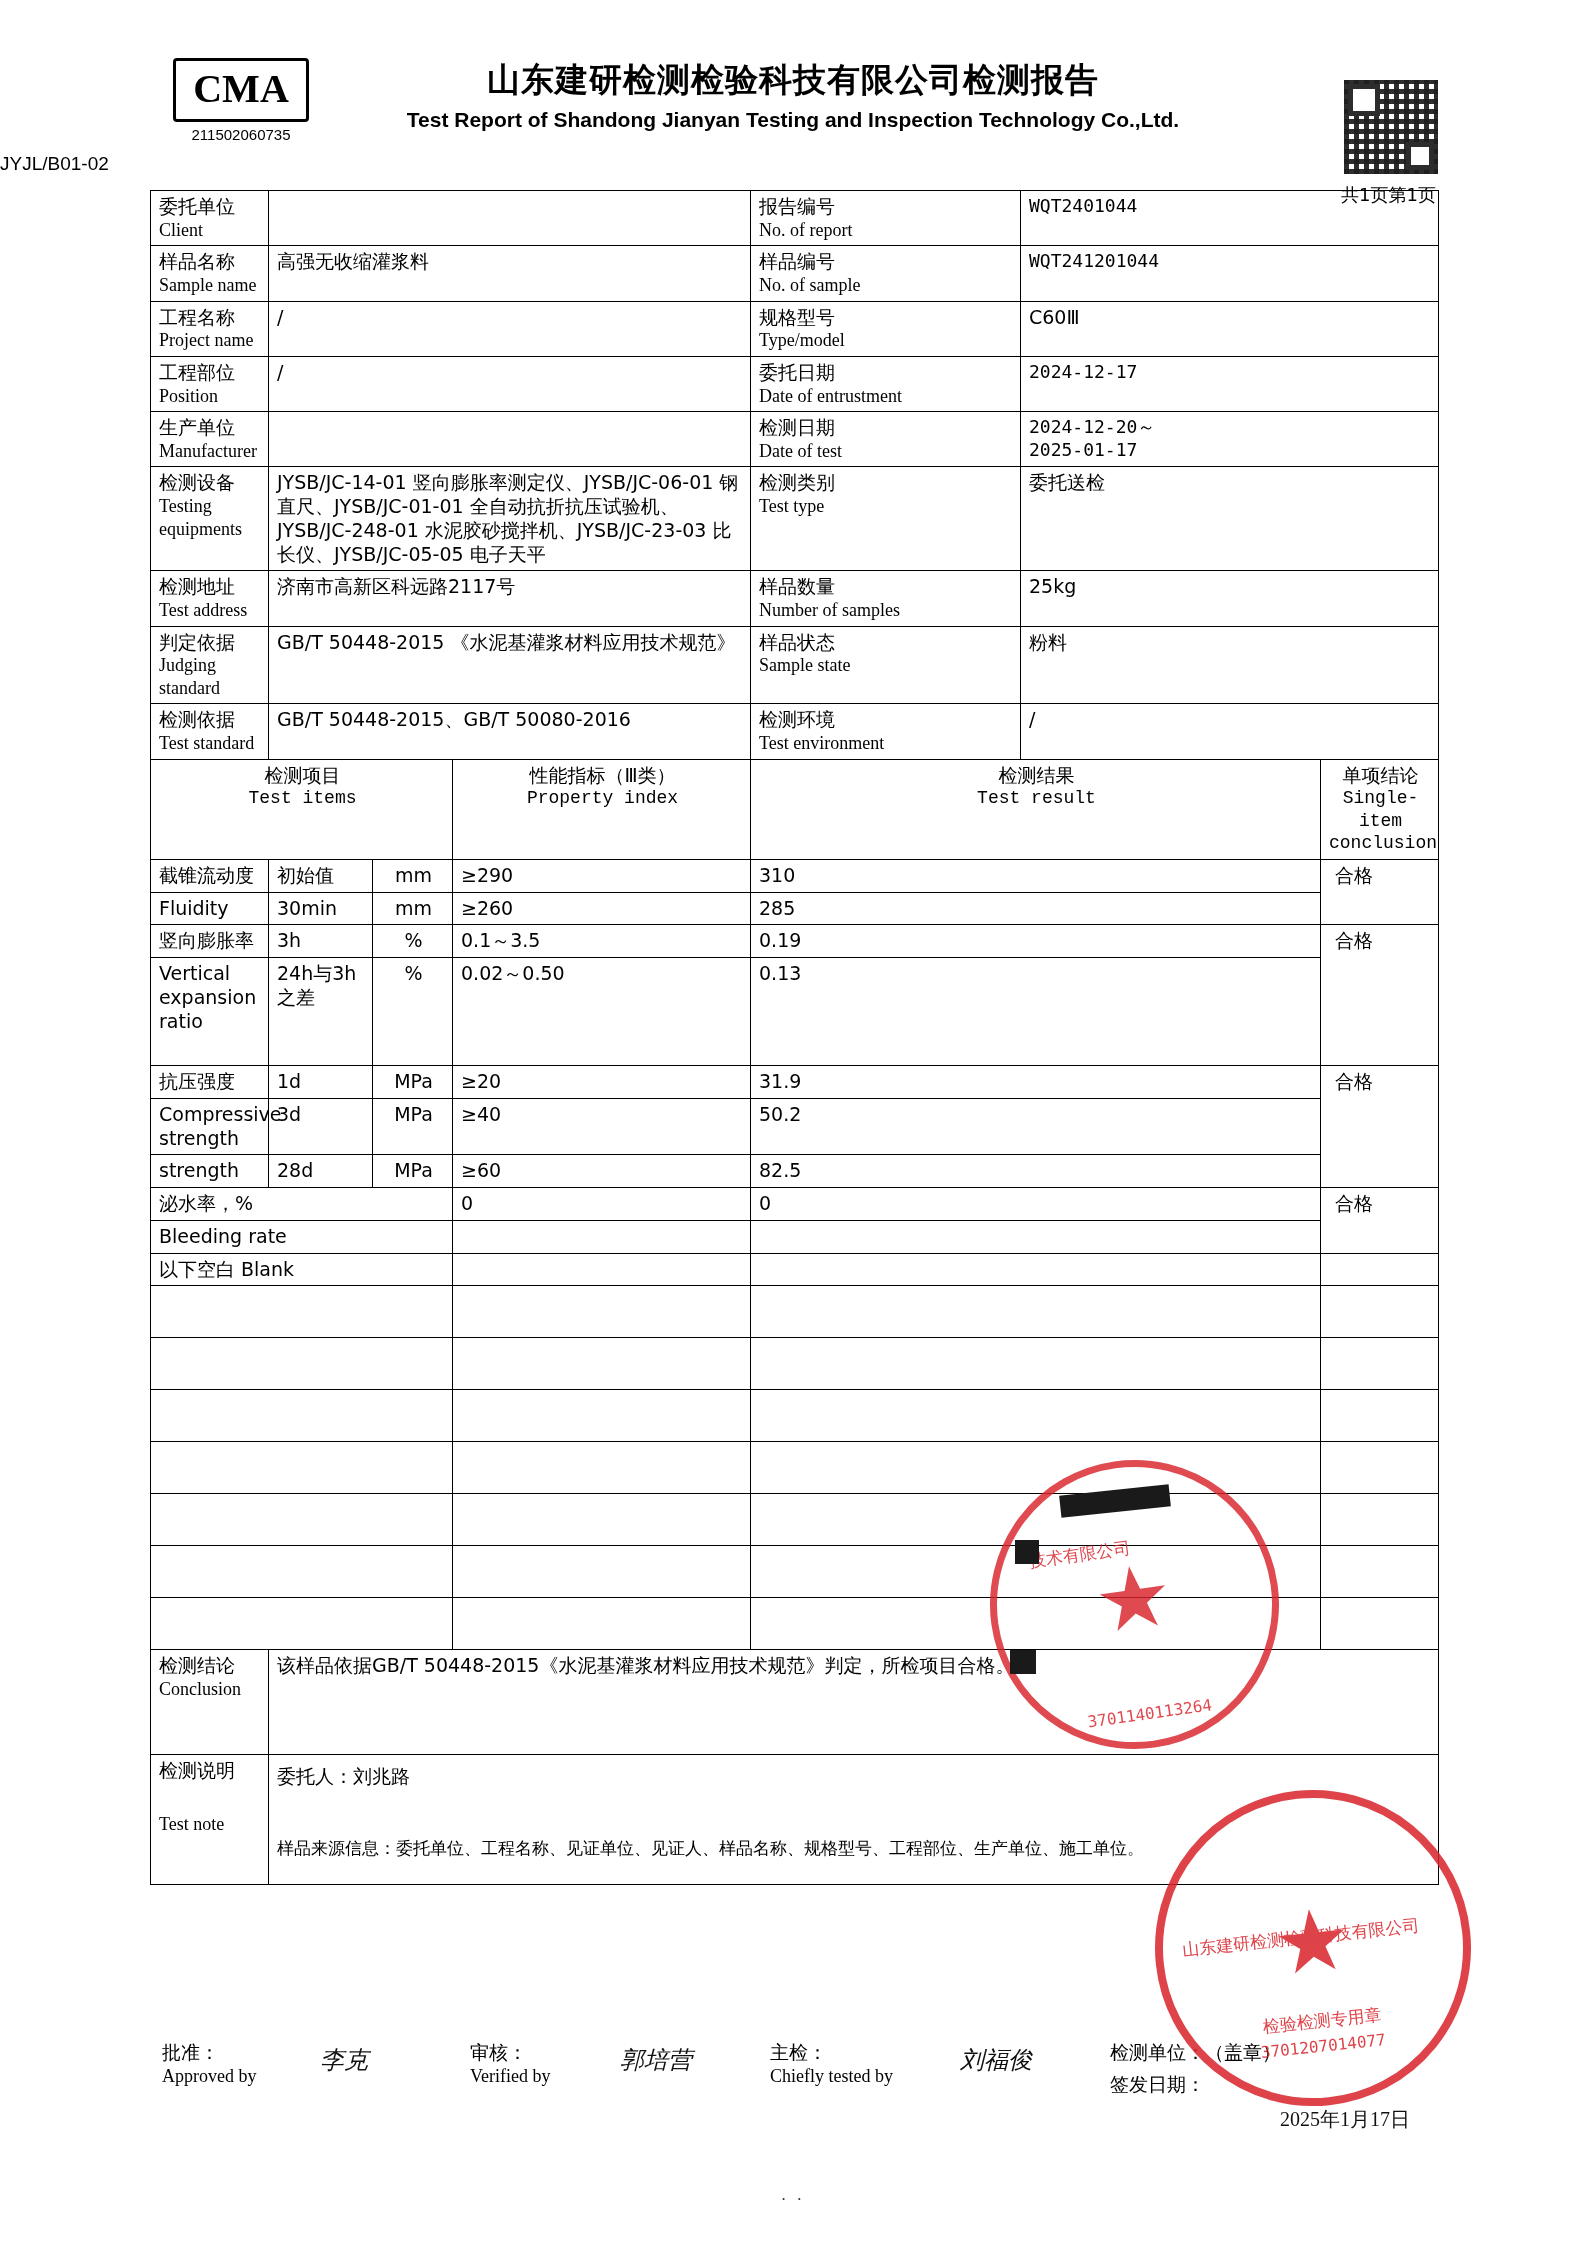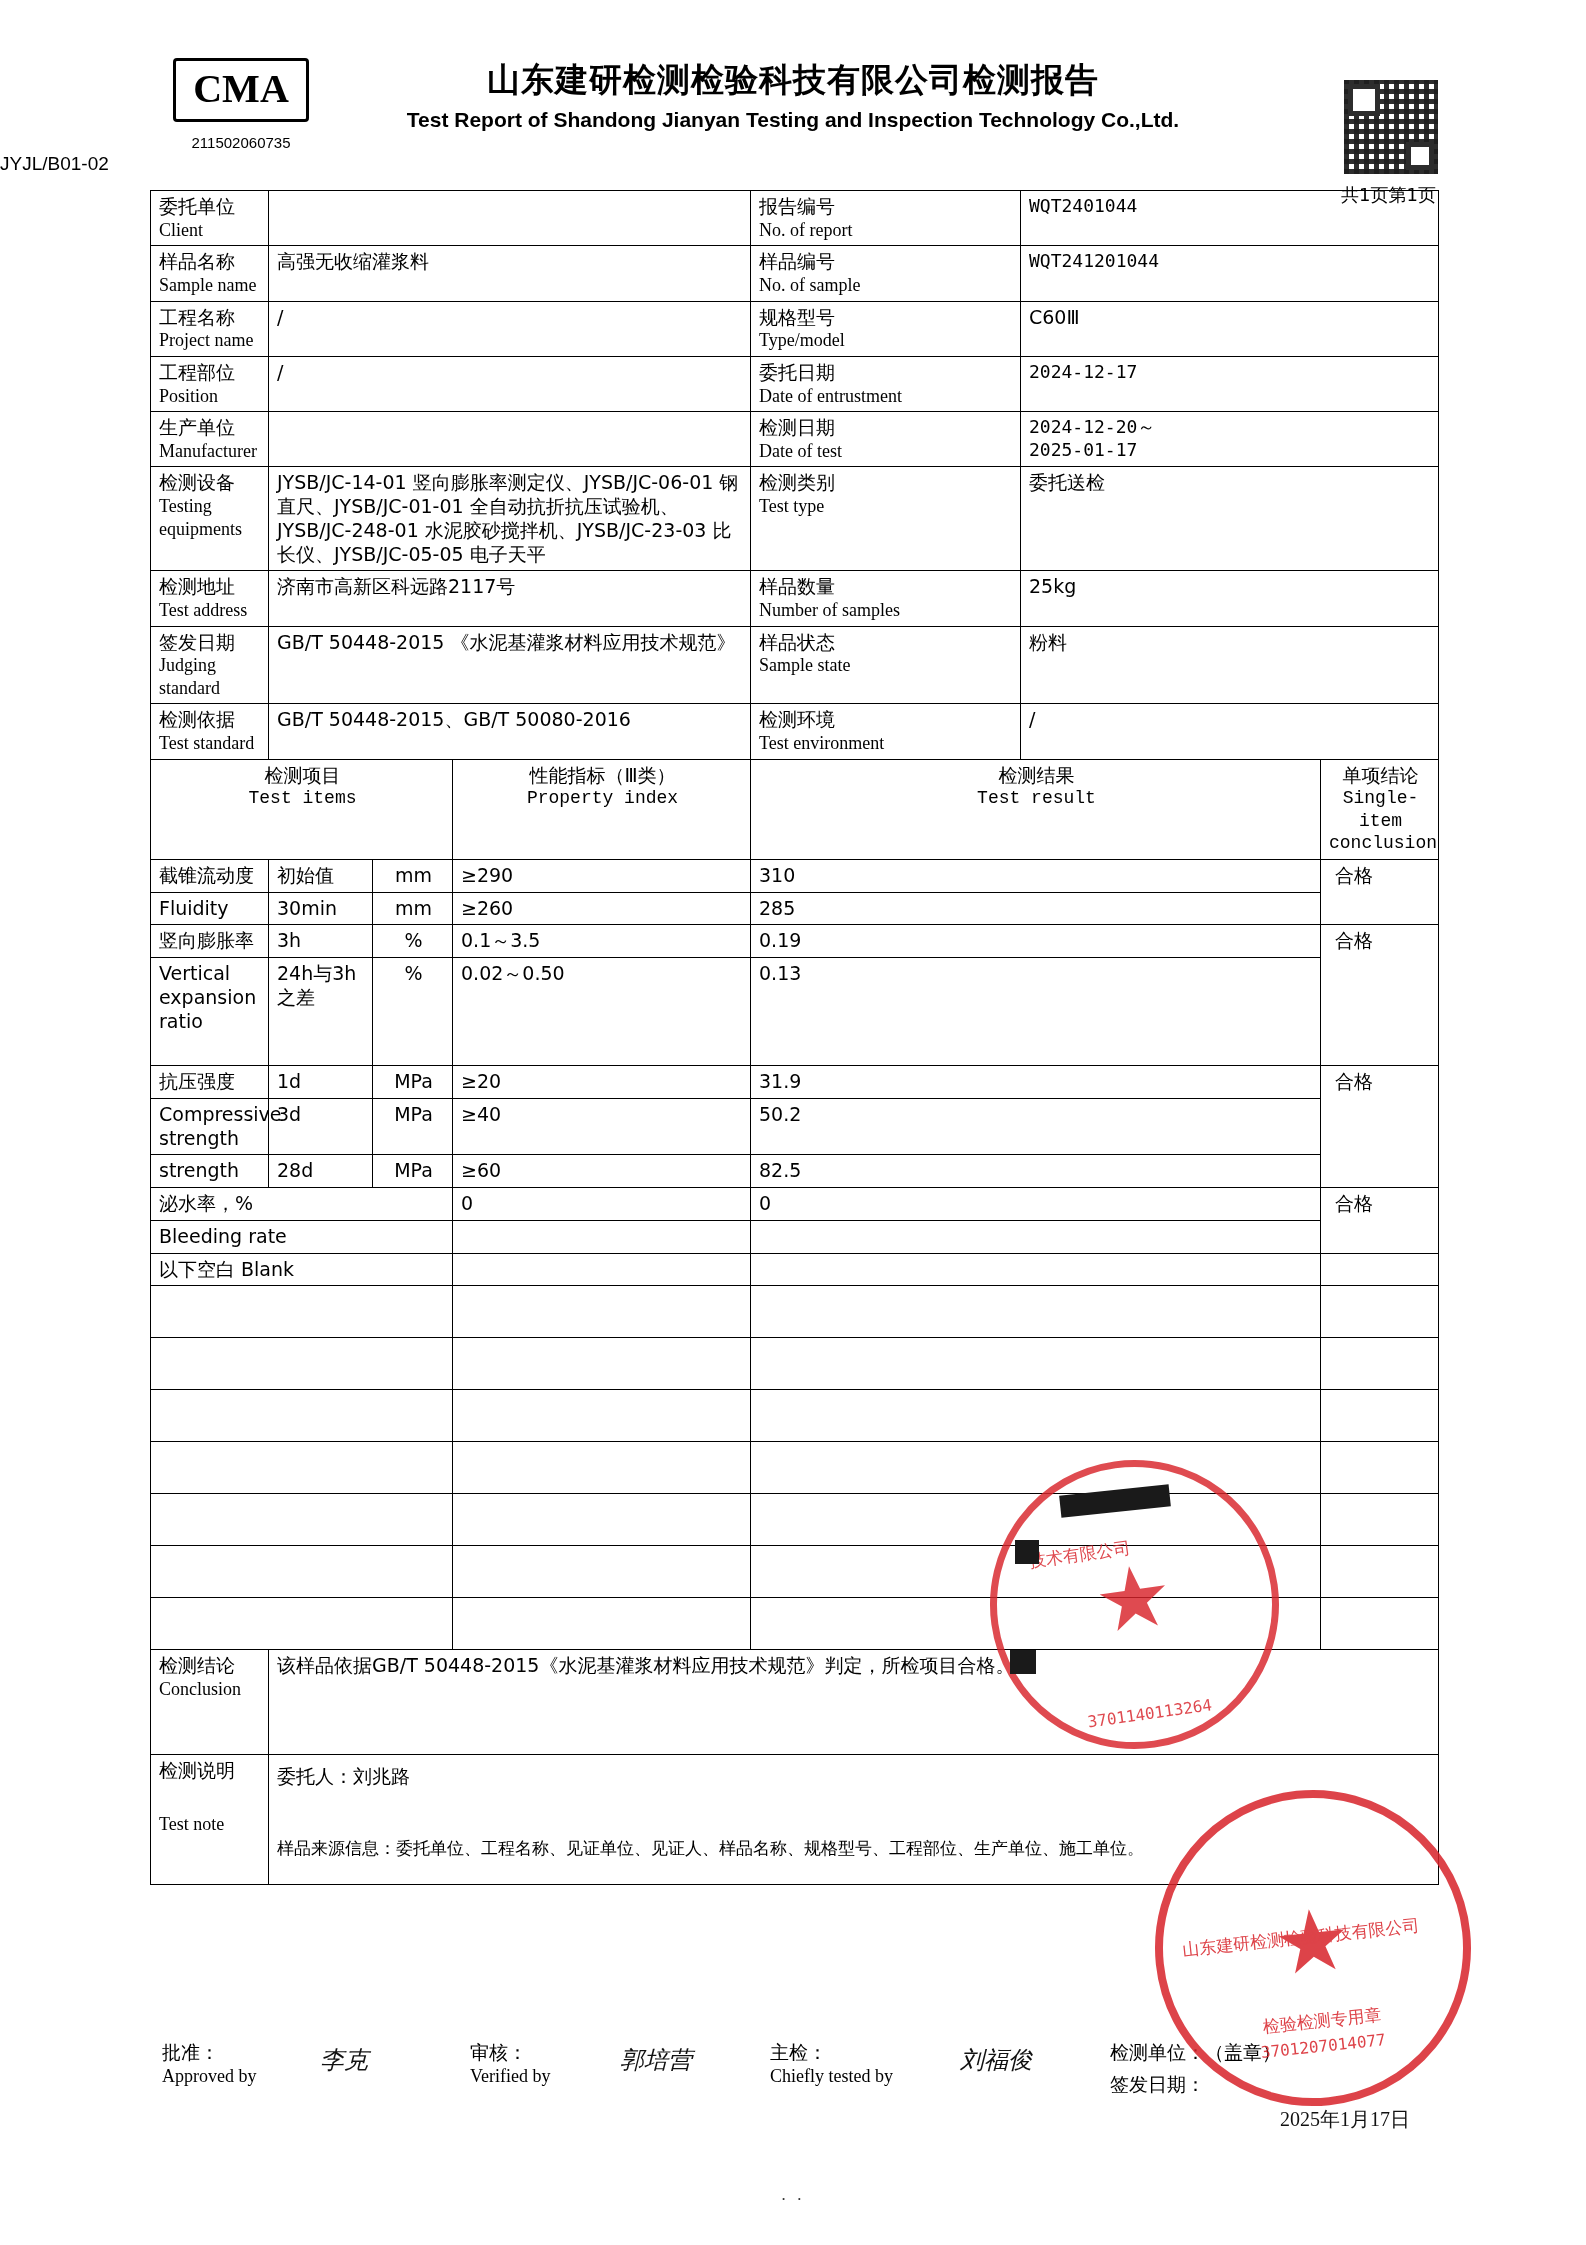--- a/index.html
+++ b/index.html
@@ -28,21 +28,21 @@
   .cma-box{
     width:130px;height:58px;border:3px solid #000;border-radius:4px;
     margin:0 auto;position:relative;
   }
   .cma-text{
     font-family:"Liberation Serif",serif;
     font-size:40px;font-weight:bold;letter-spacing:0px;
     line-height:56px;text-align:center;
   }
   .cma-num{
-    font-size:15px;margin-top:12px;letter-spacing:0px;
+    font-size:15px;margin-top:4px;letter-spacing:0px;
     font-family:"Liberation Sans",sans-serif;
   }
   .title-cn{
     position:absolute;left:0;top:30px;width:1586px;text-align:center;
     font-size:33px;font-weight:bold;font-family:"DejaVu Sans",sans-serif;
     letter-spacing:1px;
   }
   .title-en{
     position:absolute;left:0;top:80px;width:1586px;text-align:center;
     font-size:21px;font-weight:bold;font-family:"Liberation Sans",sans-serif;
@@ -283,21 +283,21 @@
       <td colspan="4" class="val mid">济南市高新区科远路2117号</td>
       <td class="lbl">
         <span class="cn">样品数量</span>
         <span class="en">Number of samples</span>
       </td>
       <td colspan="2" class="val mid">25kg</td>
     </tr>
 
     <tr>
       <td class="lbl">
-        <span class="cn">签发日期</span>
+        <span class="cn">判定依据</span>
         <span class="en">Judging standard</span>
       </td>
       <td colspan="4" class="val">GB/T 50448-2015 《水泥基灌浆材料应用技术规范》</td>
       <td class="lbl">
         <span class="cn">样品状态</span>
         <span class="en">Sample state</span>
       </td>
       <td colspan="2" class="val mid">粉料</td>
     </tr>
 

